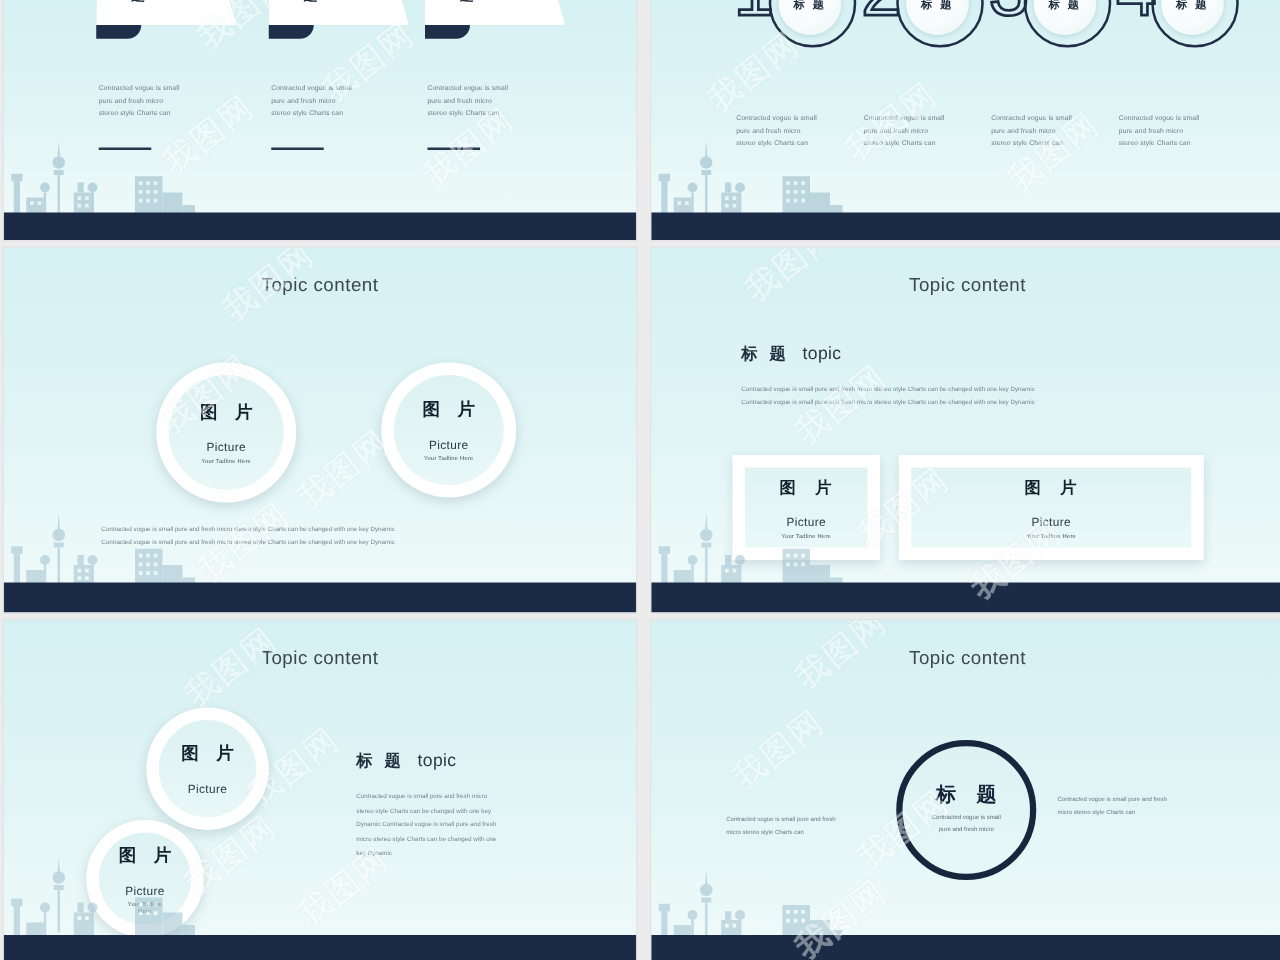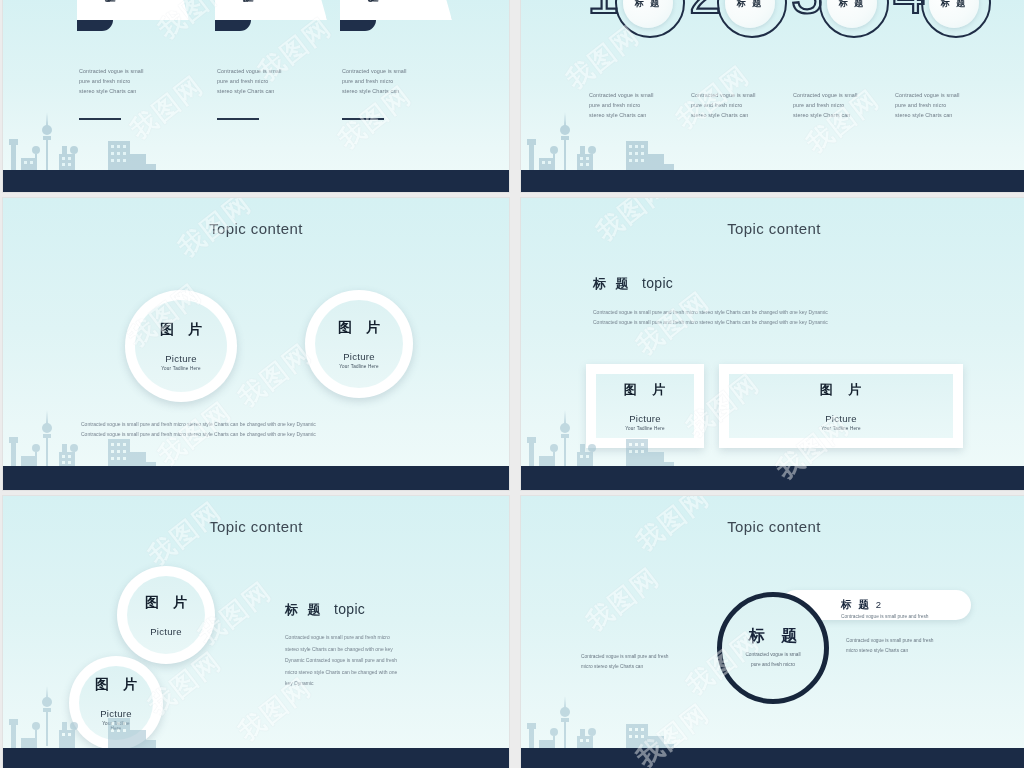--- a/index.html
+++ b/index.html
@@ -526,26 +526,20 @@
       <span style="left:140px;top:20px;">我图网</span>
       <span style="left:190px;top:100px;">我图网</span>
       <span style="left:140px;top:170px;">我图网</span>
       <span style="left:230px;top:196px;">我图网</span>
     </div>
   </div>
 
   <div class="slide">
     <div class="topic-title">Topic content</div>
 
-    <div class="pill" style="left:260px;top:94px;width:190px;height:30px;">
-      <div style="position:absolute;left:60px;top:4px;">
-        <span class="h"><span>标 题</span> <span class="num">2</span></span>
-        <div class="p">Contracted vogue is small pure and fresh</div>
-      </div>
-    </div>
 
 
     <div class="bigring" style="left:196px;top:96px;">
       <div class="t">标 题</div>
       <div class="d">Contracted  vogue is  small</div>
       <div class="d" style="margin-top:0;">pure  and  fresh micro</div>
     </div>
 
     <div class="loose" style="left:60px;top:156px;">
       <div>Contracted vogue is small pure and fresh</div>

